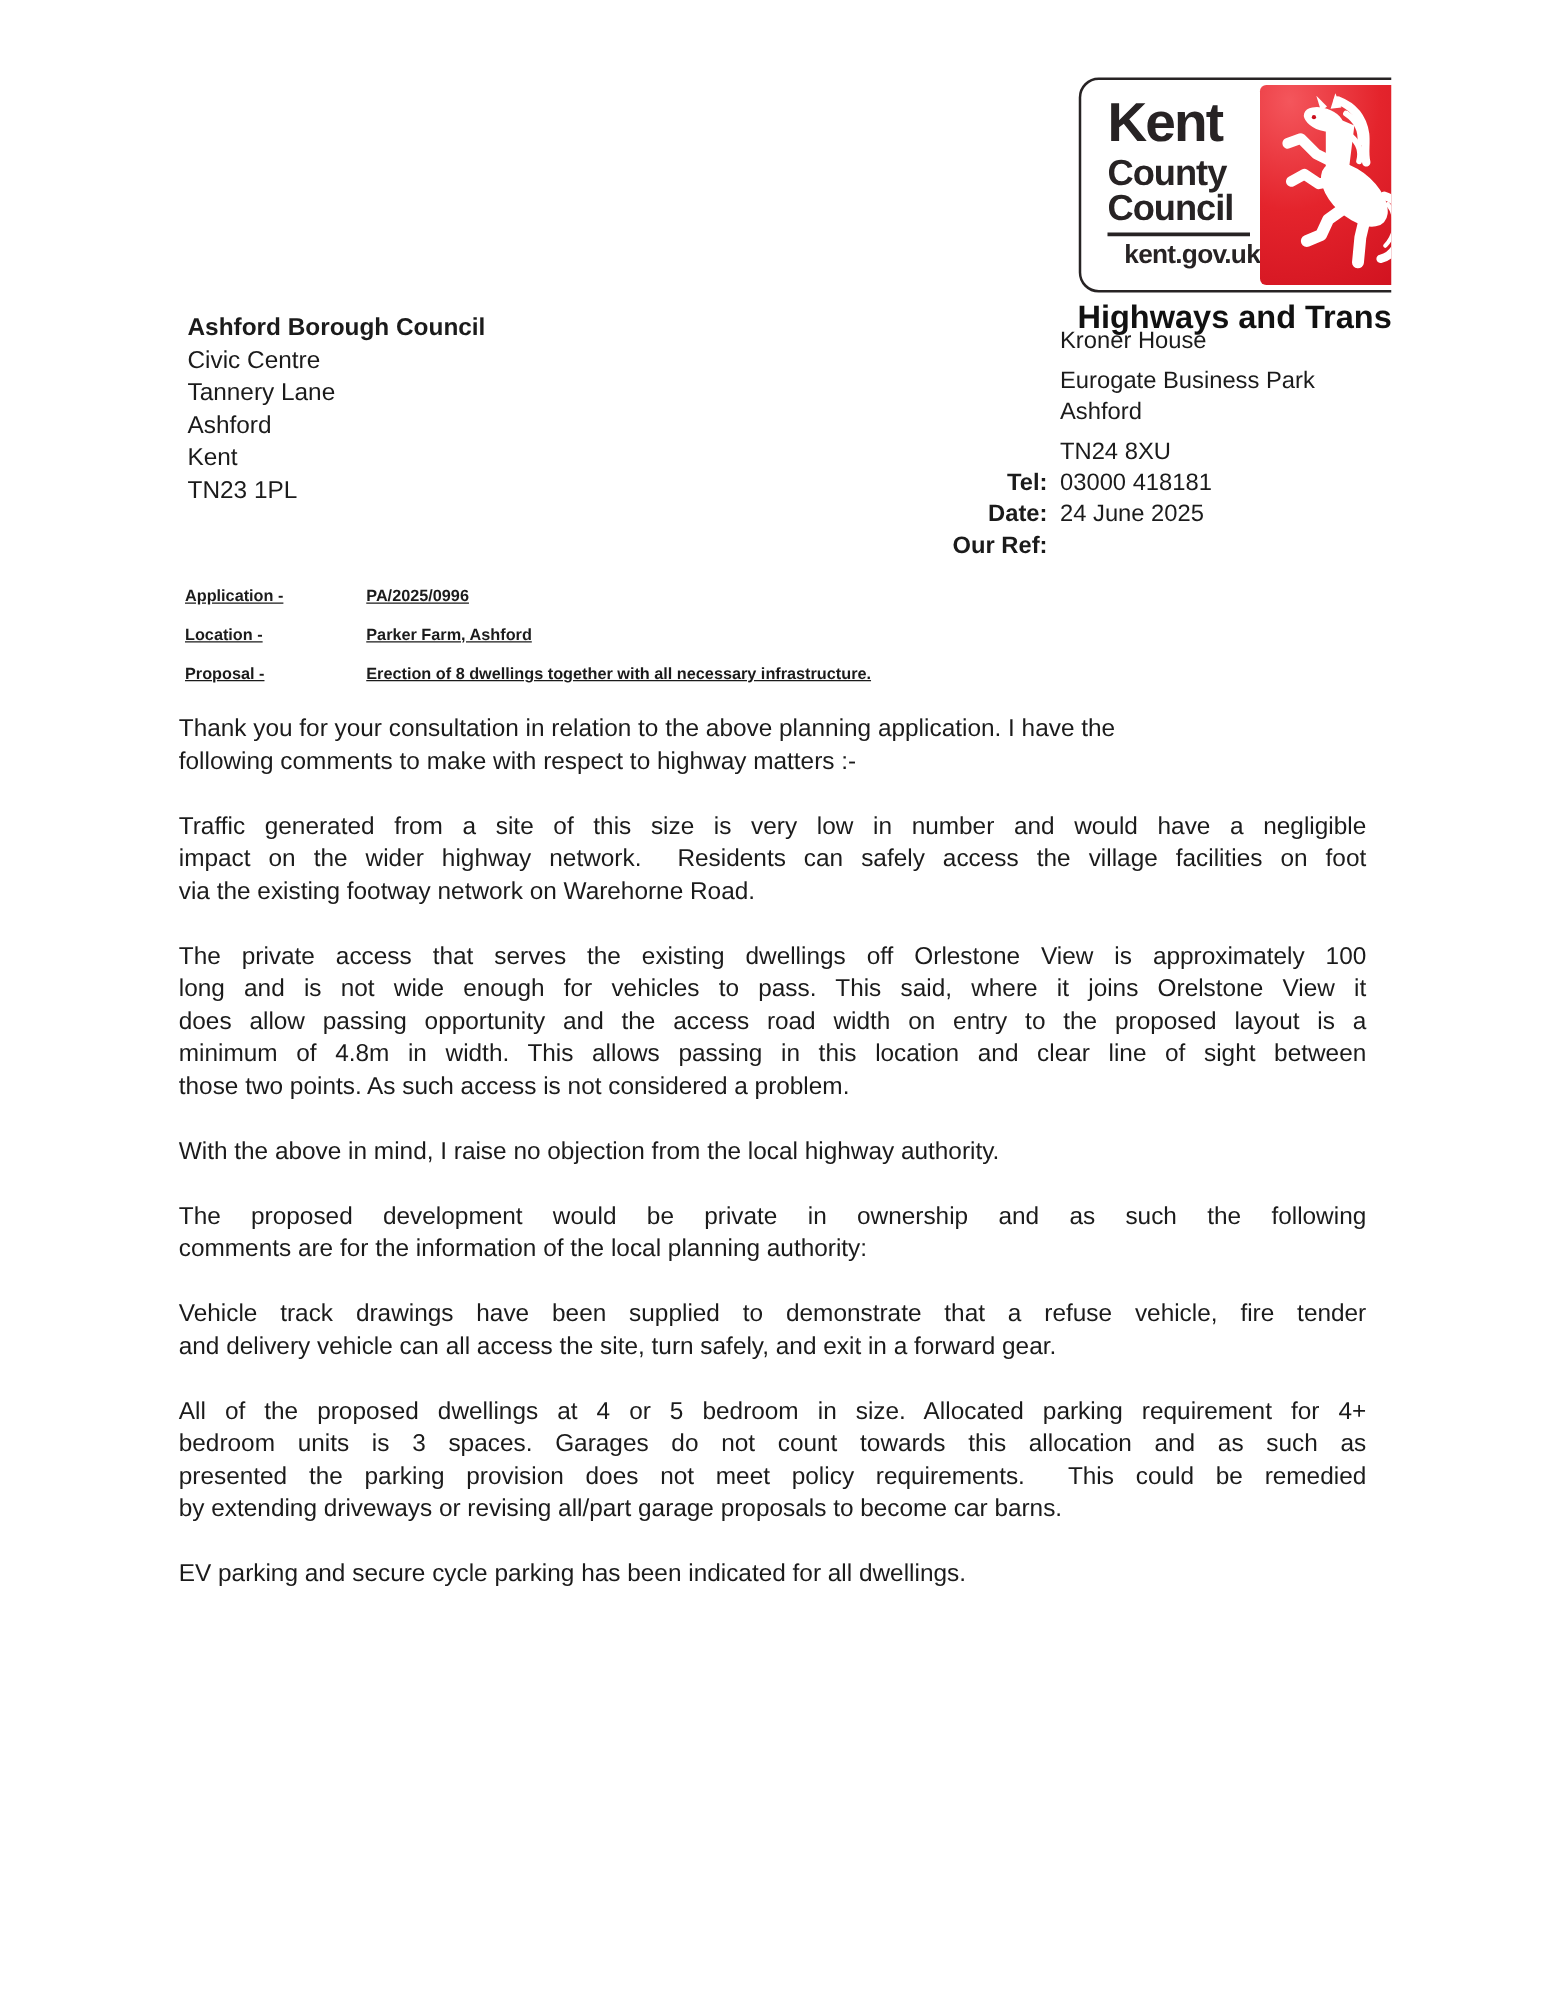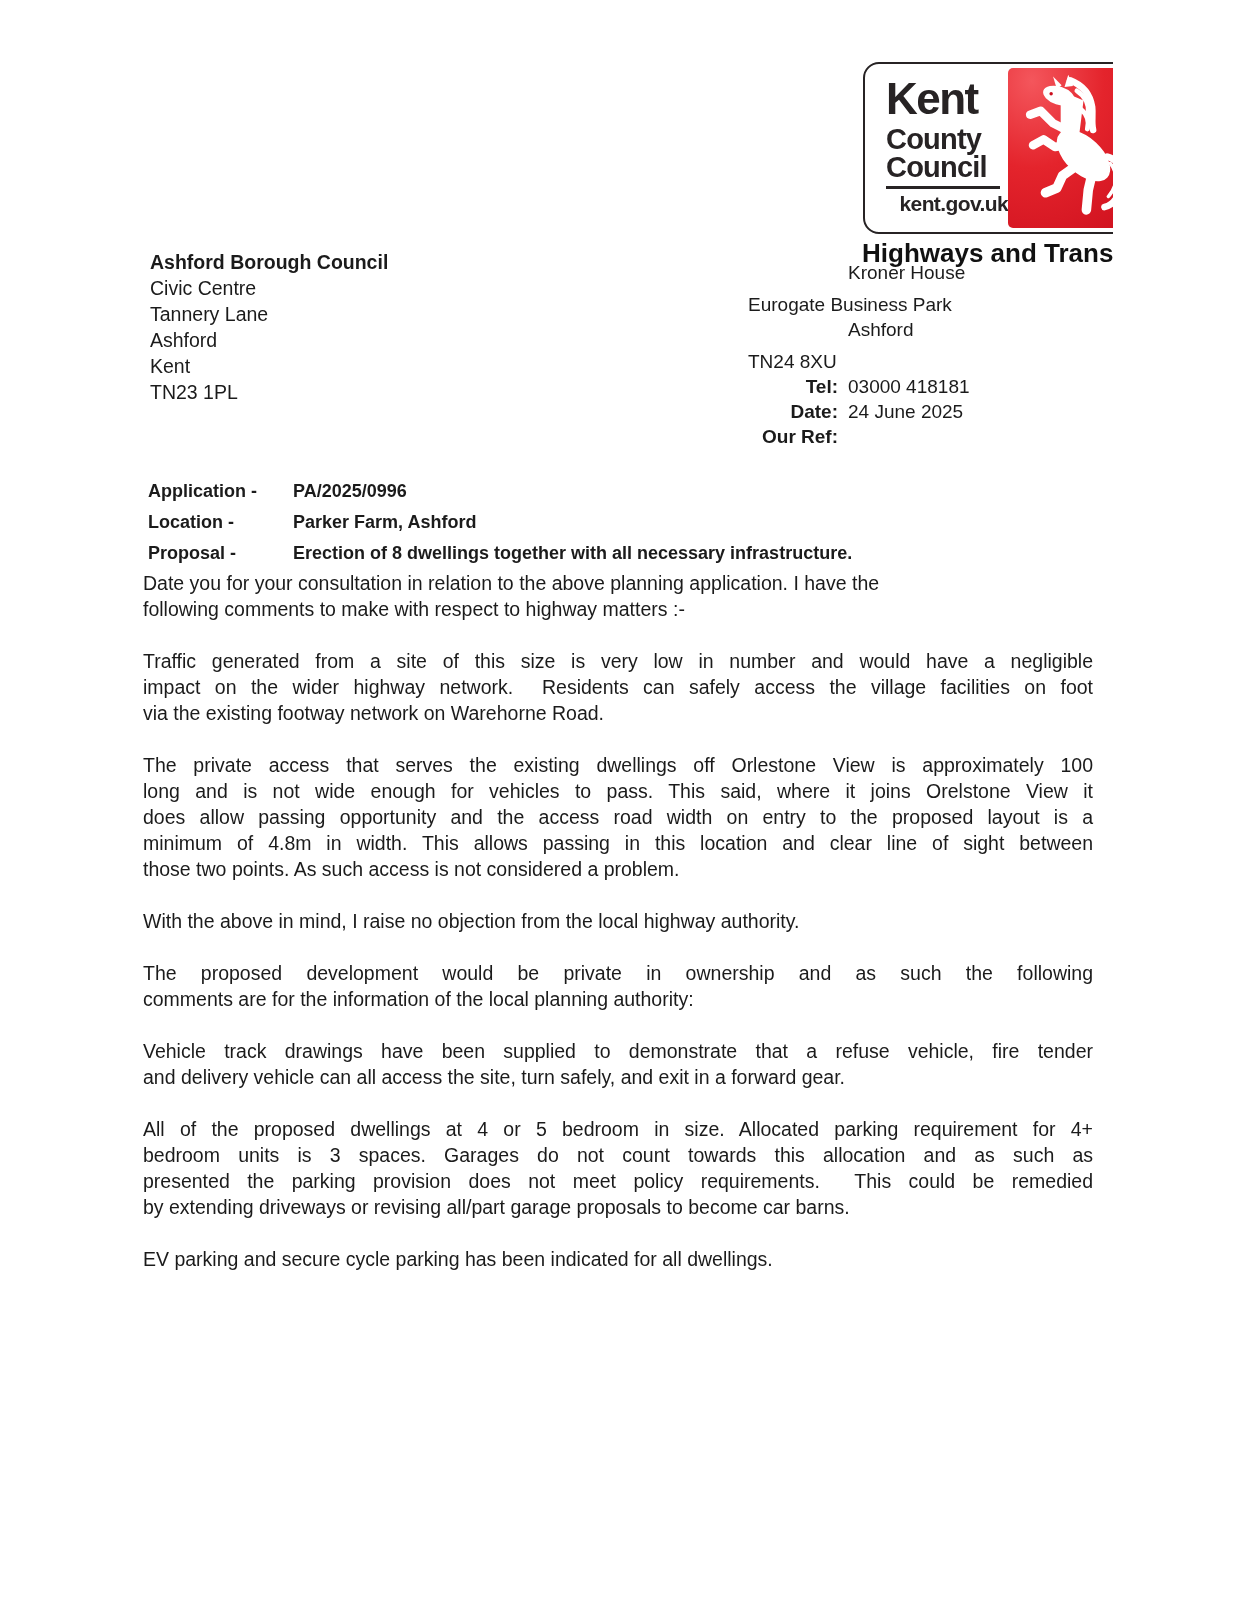--- a/index.html
+++ b/index.html
@@ -16,30 +16,30 @@
   .logo-rule{width:114px;height:3px;background:#272324;margin-top:5px;}
   .logo-url{font-weight:bold;font-size:21px;line-height:24px;margin-top:3px;letter-spacing:-0.6px;text-align:right;}
   .logo-red{position:absolute;left:143px;top:4px;right:4px;bottom:4px;border-radius:5px 12px 12px 5px;
             background:radial-gradient(130% 130% at 18% 8%, #f4565c 0%, #e4242c 42%, #cb0d1c 100%);}
   .logo-red svg{position:absolute;left:0;top:0;width:100%;height:100%;}
 
   
   .dept{position:absolute;left:862px;top:238px;font-size:26px;font-weight:bold;white-space:nowrap;color:#111;}
   .sender-rows{position:absolute;left:738px;top:260px;width:440px;font-size:19px;}
   .srow{display:flex;line-height:25px;}
-  .srow.gap{margin-top:7px;flex-direction:column;}
+  .srow.gap{margin-top:7px;}
   .srow .lab{width:100px;flex:none;text-align:right;font-weight:bold;}
   .srow .val{margin-left:10px;white-space:nowrap;}
 
   
   .recipient{position:absolute;left:150px;top:249px;font-size:19.5px;line-height:26px;}
   .recipient-name{font-weight:bold;}
 
   
-  .app{position:absolute;left:148px;top:476px;font-size:18px;font-weight:bold;}
+  .app{position:absolute;left:148px;top:461px;font-size:13px;font-weight:bold;text-decoration:underline;}
   .arow{display:flex;line-height:31px;}
   .arow .alab{width:145px;flex:none;}
   .arow .aval{white-space:nowrap;}
 
   
   .letter-body{position:absolute;left:143px;top:570px;width:950px;font-size:19.5px;}
   .para{margin:0 0 26px 0;}
   .line{line-height:26px;}
   .line.just{text-align:justify;text-align-last:justify;}
 </style>
@@ -143,21 +143,21 @@
         <span class="aval">Parker Farm, Ashford</span>
       </div>
       <div class="arow">
         <span class="alab">Proposal -</span>
         <span class="aval">Erection of 8 dwellings together with all necessary infrastructure.</span>
       </div>
     </div>
 
   <div class="letter-body">
       <div class="para">
-        <div class="line">Date you for your consultation in relation to the above planning application. I have the</div>
+        <div class="line">Thank you for your consultation in relation to the above planning application. I have the</div>
         <div class="line">following comments to make with respect to highway matters :-</div>
       </div>
       <div class="para">
         <div class="line just">Traffic generated from a site of this size is very low in number and would have a negligible</div>
         <div class="line just">impact on the wider highway network.&nbsp; Residents can safely access the village facilities on foot</div>
         <div class="line">via the existing footway network on Warehorne Road.</div>
       </div>
       <div class="para">
         <div class="line just">The private access that serves the existing dwellings off Orlestone View is approximately 100</div>
         <div class="line just">long and is not wide enough for vehicles to pass. This said, where it joins Orelstone View it</div>

